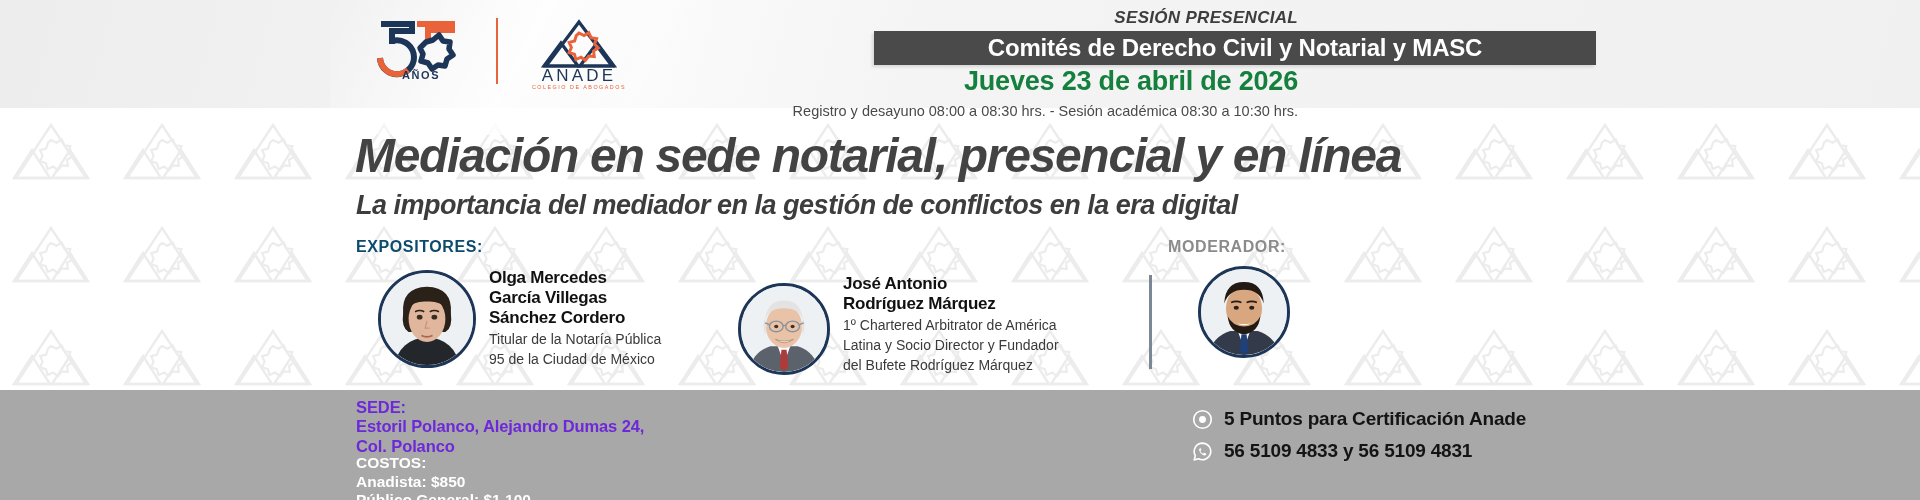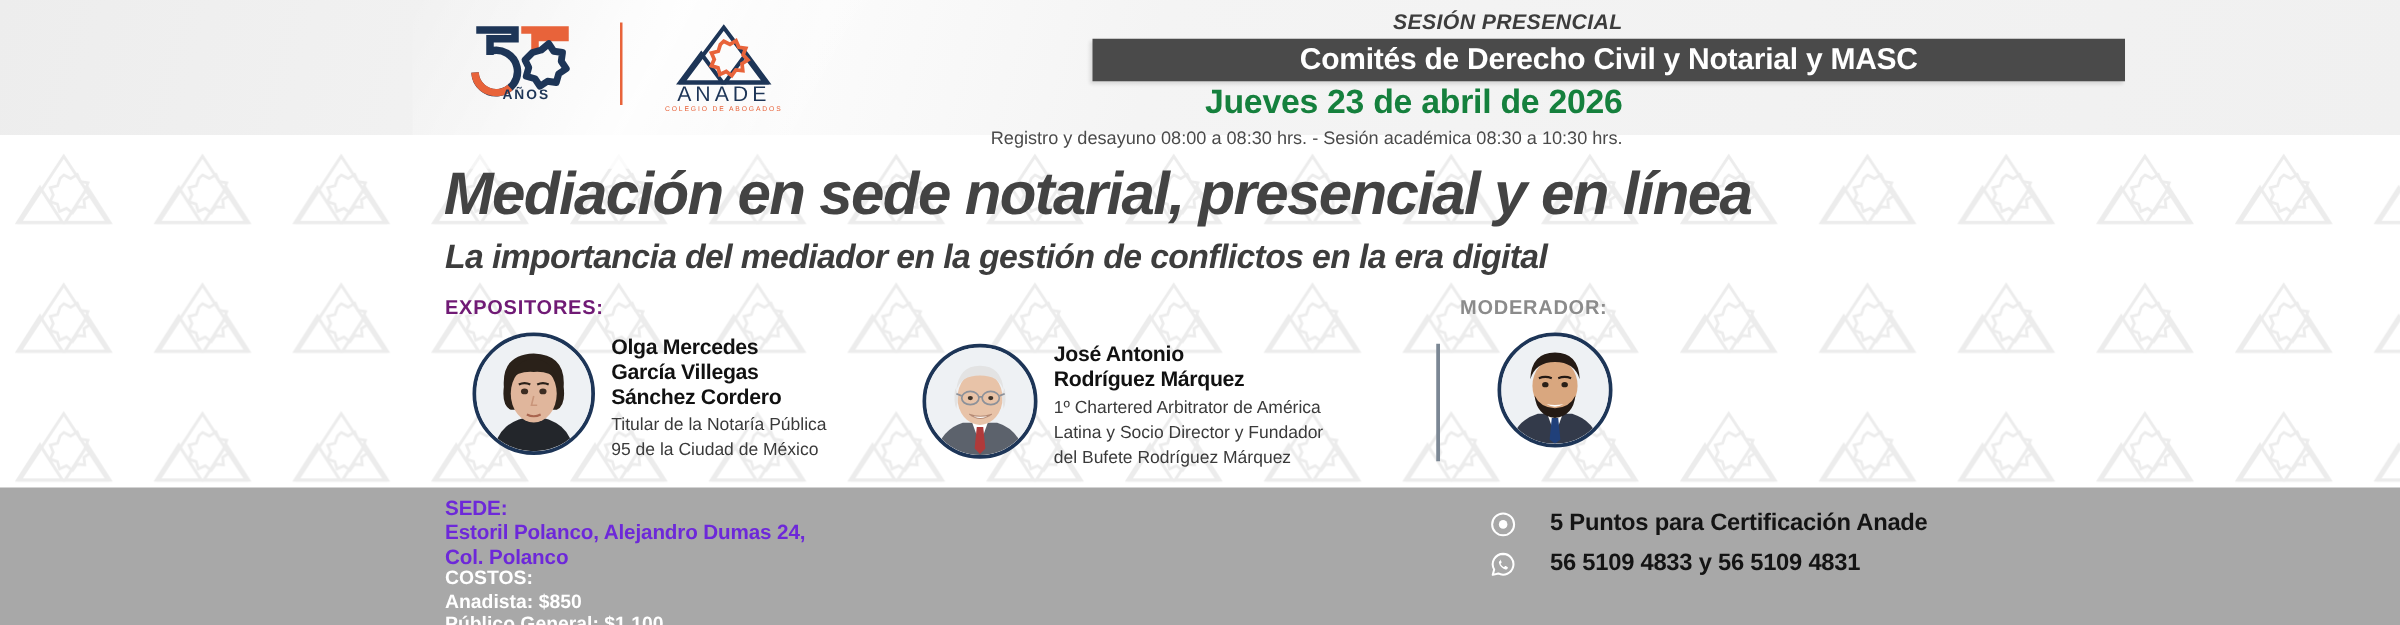--- a/index.html
+++ b/index.html
@@ -69,21 +69,21 @@
     position:absolute;
     right:622px; top:8px;
     font-size:17px; font-weight:bold; font-style:italic;
     letter-spacing:.3px;
     color:#3d3d3d;
     z-index:5;
   }
   .comite-bar {
     position:absolute;
     left:874px; top:31px;
-    width:826px; height:34px;
+    width:722px; height:34px;
     background:#4a4a4a;
     display:flex; align-items:center; justify-content:center;
     z-index:5;
     box-shadow:-2px 2px 3px rgba(0,0,0,.12);
   }
   .comite-bar span {
     color:#ffffff;
     font-size:24px;
     font-weight:bold;
     letter-spacing:-.2px;
@@ -128,29 +128,29 @@
     color:#3d3d3d;
     letter-spacing:-.5px;
     white-space:nowrap;
     z-index:5;
   }
 
   
   .label-expositores {
     position:absolute; left:356px; top:238px;
     font-size:16px; font-weight:bold; letter-spacing:.6px;
-    color:#701a75; z-index:5;
+    color:#0c4a6e; z-index:5;
   }
   .label-moderador {
     position:absolute; left:1168px; top:238px;
     font-size:16px; font-weight:bold; letter-spacing:.6px;
     color:#8b8b8b; z-index:5;
   }
 
-  .person { position:absolute; display:flex; align-items:center; z-index:5; }
+  .person { position:absolute; display:flex; align-items:flex-end; z-index:5; }
   .p1 { left:378px; top:262px; }
   .p2 { left:738px; top:268px; }
   .p3 { left:1198px; top:266px; }
 
   .avatar {
     width:92px; height:92px; border-radius:50%;
     border:3px solid #1d3557;
     overflow:hidden; flex:0 0 auto;
     background:#e9eef3;
     position:relative;
@@ -203,21 +203,21 @@
   }
   .costos-head { font-size:15.5px; font-weight:bold; line-height:1.2; }
   .costos-line { font-size:15.5px; font-weight:bold; line-height:1.2; }
 
   .contact-block {
     position:absolute;
     left:1192px; top:408px;
     z-index:7;
     display:flex; flex-direction:column; gap:10px;
   }
-  .contact-row { display:flex; align-items:center; gap:27px; }
+  .contact-row { display:flex; align-items:center; gap:11px; }
   .contact-row .ctext {
     font-size:19px; font-weight:bold; color:#141414; letter-spacing:-.2px; white-space:nowrap;
   }
   .cicon { width:21px; height:21px; flex:0 0 auto; }
   .cicon svg { display:block; width:21px; height:21px; }
 </style>
 </head>
 <body>
 
 <div id="banner">

